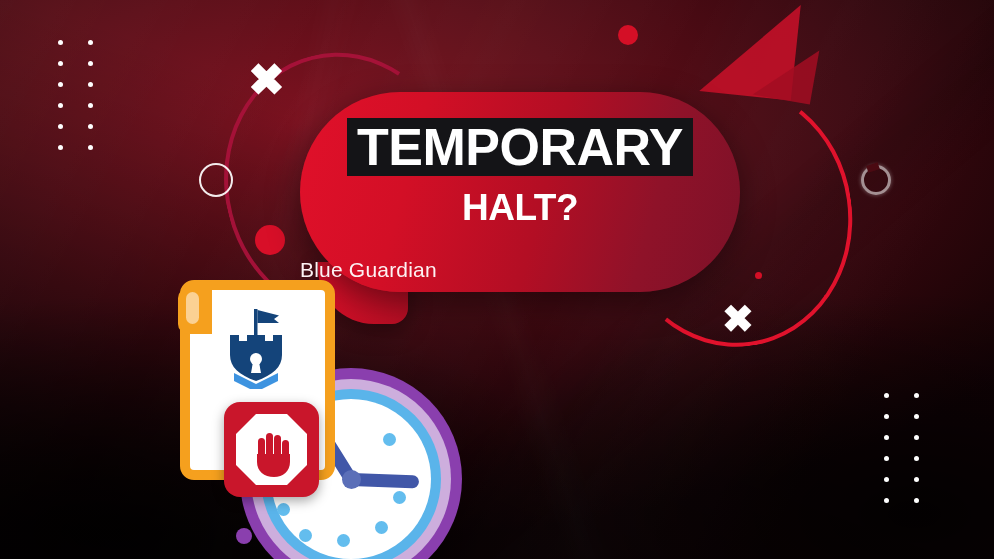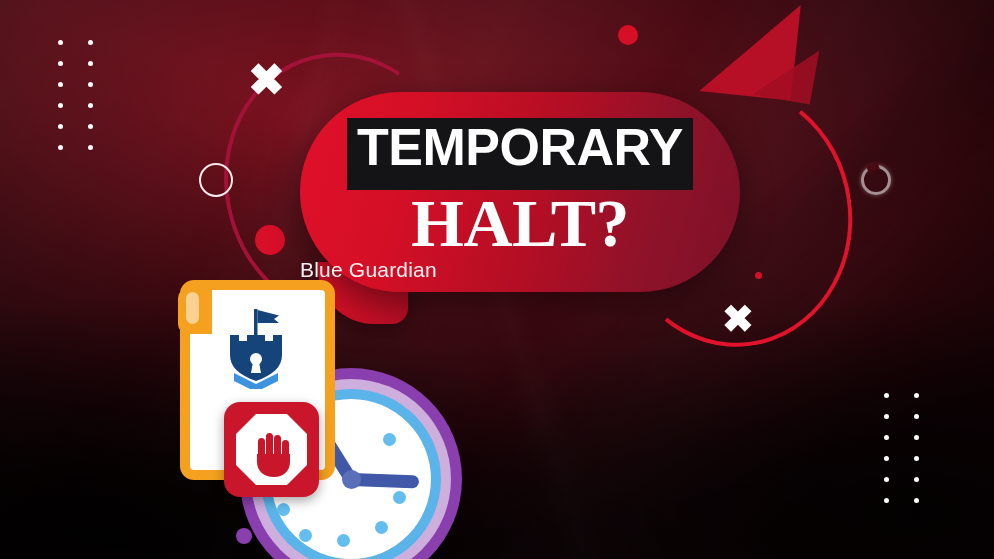--- a/index.html
+++ b/index.html
@@ -166,30 +166,29 @@
     position: absolute;
     width: 100%;
     text-align: center;
     color: #fff;
     font-weight: 800;
     letter-spacing: -0.5px;
   }
   .title-a { top: 26px; }
   .title-a span {
     background: #141417;
-    padding: 3px 10px 17px 10px;
+    padding: 3px 10px 3px 10px;
     font-size: 52px;
     line-height: 1;
     display: inline-block;
   }
   .title-b {
     top: 97px;
-    font-size: 68px;
+    font-size: 37px;
     line-height: 1;
-    font-family: Liberation Serif, serif;
   }
   .subtitle {
     position: absolute;
     top: 166px;
     width: 100%;
     text-align: left;
     color: #fdf2f3;
     font-size: 21px;
     font-weight: 400;
     letter-spacing: .2px;

